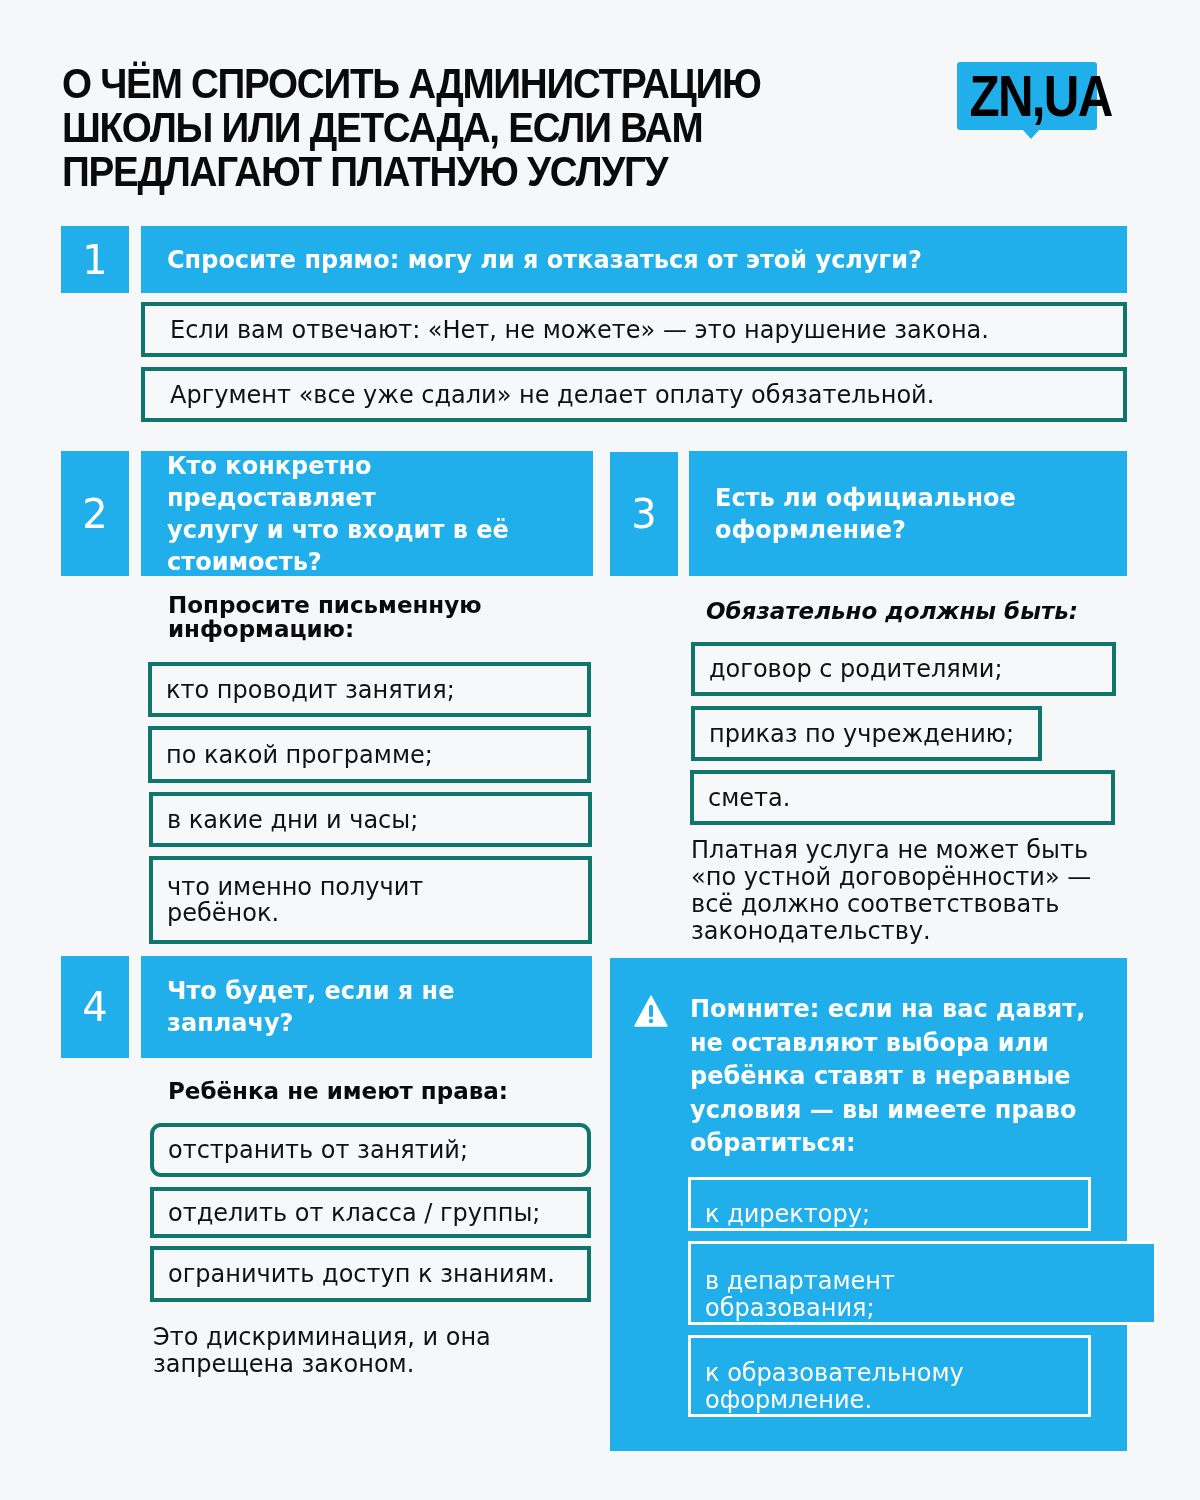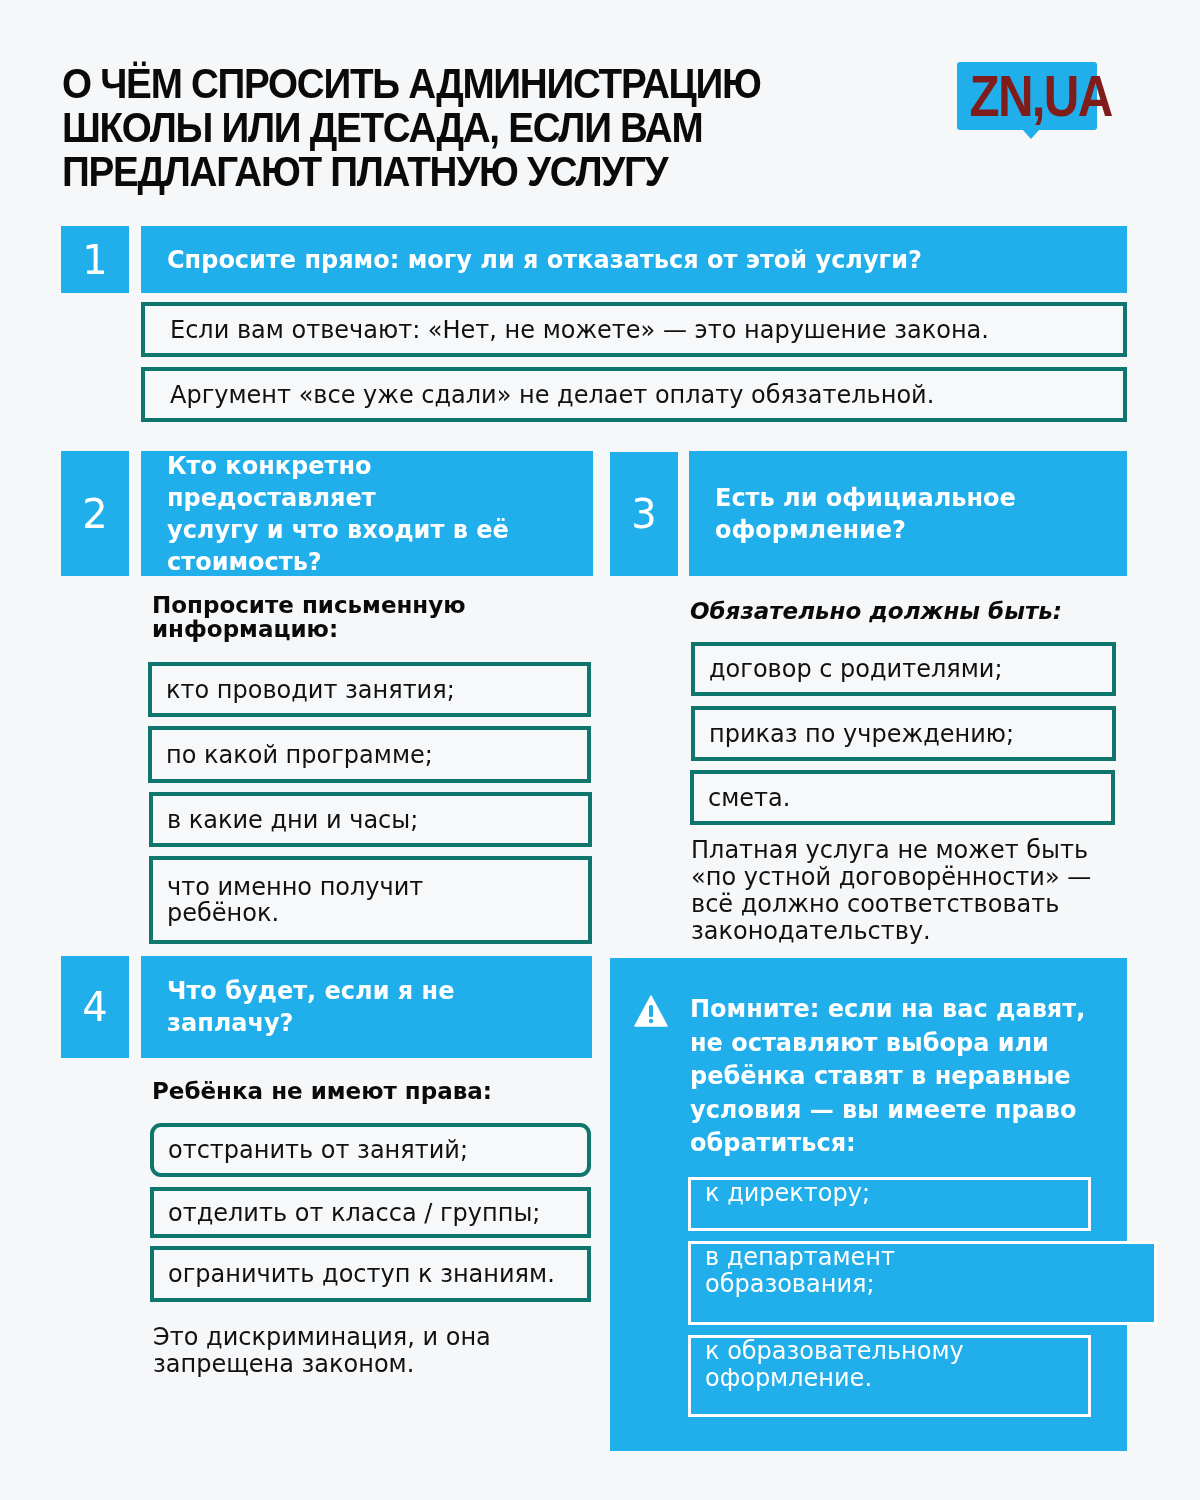--- a/index.html
+++ b/index.html
@@ -26,21 +26,21 @@
     transform-origin: left top;
     color: #0a0a0a;
   }
   .title span { display: block; white-space: nowrap; }
 
   
   .logo {
     left: 957px; top: 62px; width: 140px; height: 68px;
     background: #21afec;
     border-radius: 3px;
-    color: #7f1d1d;
+    color: #000000;
     font-family: "Liberation Sans", sans-serif;
     font-weight: 700;
     font-size: 58px;
     line-height: 68px;
     text-align: center;
     letter-spacing: -2px;
   }
   .logo-text { display: inline-block; transform: scaleX(0.85); transform-origin: center; }
   .logo-tail {
     left: 1022px; top: 129px; width: 0; height: 0;
@@ -81,20 +81,21 @@
   }
   .item.wrap { align-items: center; }
   .item span { display: block; }
 
   .subhead {
     font-family: "DejaVu Sans", sans-serif;
     font-weight: 700;
     font-size: 23px;
     line-height: 24px;
     color: #0a0a0a;
+    margin-left: 16px;
   }
   .note {
     font-family: "DejaVu Sans", sans-serif;
     font-size: 24px;
     line-height: 27px;
     color: #111;
   }
 
   
   .panel { background: #21afec; }
@@ -106,21 +107,21 @@
     line-height: 33.5px;
   }
   .warn-icon { width: 34px; height: 32px; }
   .pitem {
     border: 3px solid #fff;
     background: #21afec;
     color: #fff;
     font-family: "DejaVu Sans", sans-serif;
     font-size: 24px;
     line-height: 27px;
-    display: flex; align-items: flex-start;
+    display: flex; align-items: flex-end;
     padding-left: 14px;
   }
 </style>
 </head>
 <body>
 
 <div class="abs title">
   <span>О ЧЁМ СПРОСИТЬ АДМИНИСТРАЦИЮ</span>
   <span>ШКОЛЫ ИЛИ ДЕТСАДА, ЕСЛИ ВАМ</span>
   <span>ПРЕДЛАГАЮТ ПЛАТНУЮ УСЛУГУ</span>
@@ -174,21 +175,21 @@
 <div class="abs hdr" style="left:689px;top:451px;width:438px;height:125px;">
   <div>
     <span>Есть ли официальное</span>
     <span>оформление?</span>
   </div>
 </div>
 <div class="abs subhead" style="left:690px;top:599px;width:440px;font-style:italic;">Обязательно должны быть:</div>
 <div class="abs item" style="left:691px;top:642px;width:425px;height:54px;">
   <span>договор с родителями;</span>
 </div>
-<div class="abs item" style="left:691px;top:706px;width:425px;height:55px;">
+<div class="abs item" style="left:691px;top:706px;width:351px;height:55px;">
   <span>приказ по учреждению;</span>
 </div>
 <div class="abs item" style="left:690px;top:770px;width:425px;height:55px;">
   <span>смета.</span>
 </div>
 <div class="abs note" style="left:691px;top:837px;width:440px;">
   <div>Платная услуга не может быть</div>
   <div>«по устной договорённости» —</div>
   <div>всё должно соответствовать</div>
   <div>законодательству.</div>

